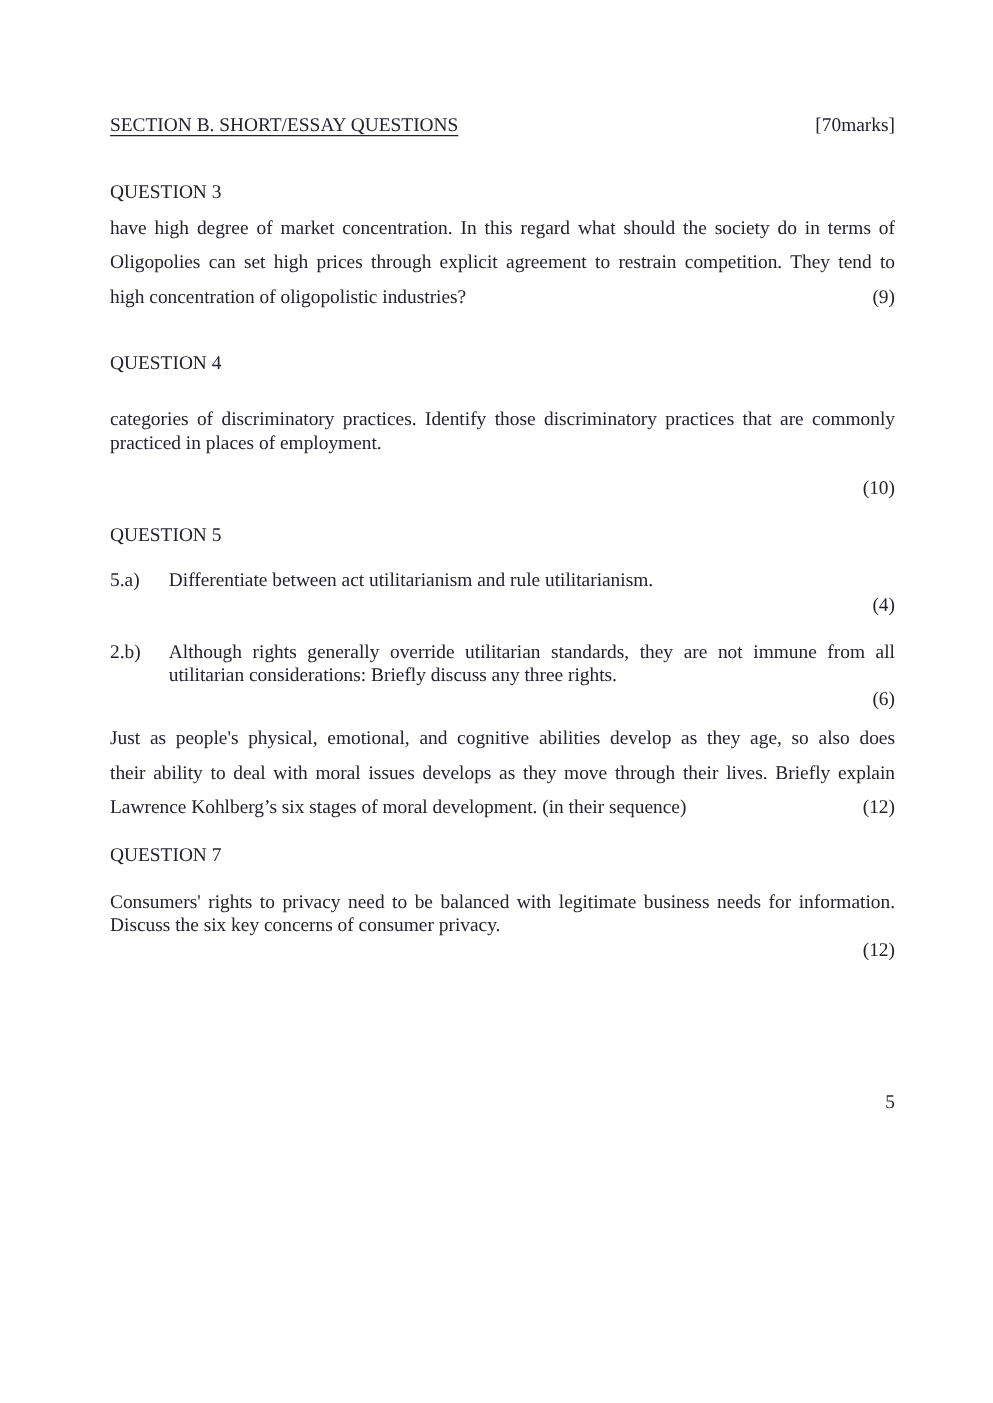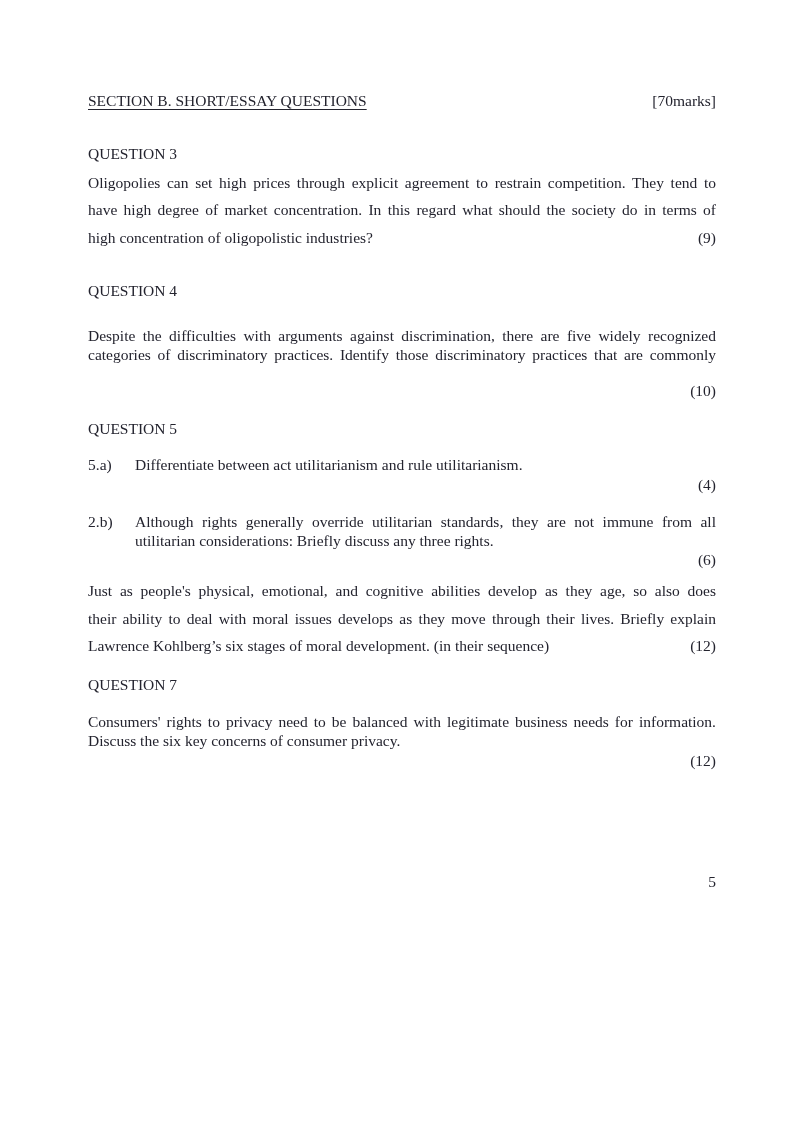--- a/index.html
+++ b/index.html
@@ -62,32 +62,32 @@
 <div class="page">
   <div class="content">
 
     <div class="header-row">
       <span class="underlined">SECTION B. SHORT/ESSAY QUESTIONS</span>
       <span>[70marks]</span>
     </div>
 
     <div class="qhead mt-q3">QUESTION 3</div>
     <div class="para-wide mt-q3p">
+      <div class="jline">have high degree of market concentration. In this regard what should the society do in terms of</div>
       <div class="jline">Oligopolies can set high prices through explicit agreement to restrain competition. They tend to</div>
-      <div class="jline">have high degree of market concentration. In this regard what should the society do in terms of</div>
       <div class="lline rel">
         <span>high concentration of oligopolistic industries?</span>
         <span class="marks-inline">(9)</span>
       </div>
     </div>
 
     <div class="qhead mt-q4">QUESTION 4</div>
     <div class="para-narrow mt-q4p">
-      <div class="jline">Despite the difficulties with arguments against discrimination, there are five widely recognized</div>
       <div class="jline">categories of discriminatory practices.  Identify those discriminatory practices that are commonly</div>
+      <div class="lline">practiced in places of employment.</div>
     </div>
     <div class="marks-row mt-m10">(10)</div>
 
     <div class="qhead mt-q5">QUESTION 5</div>
     <div class="hang para-narrow mt-q5a">
       <span class="hang-label">5.a)</span>
       <div class="lline">Differentiate between act utilitarianism and rule utilitarianism.</div>
     </div>
     <div class="marks-row">(4)</div>
     <div class="hang para-narrow mt-q5b">

